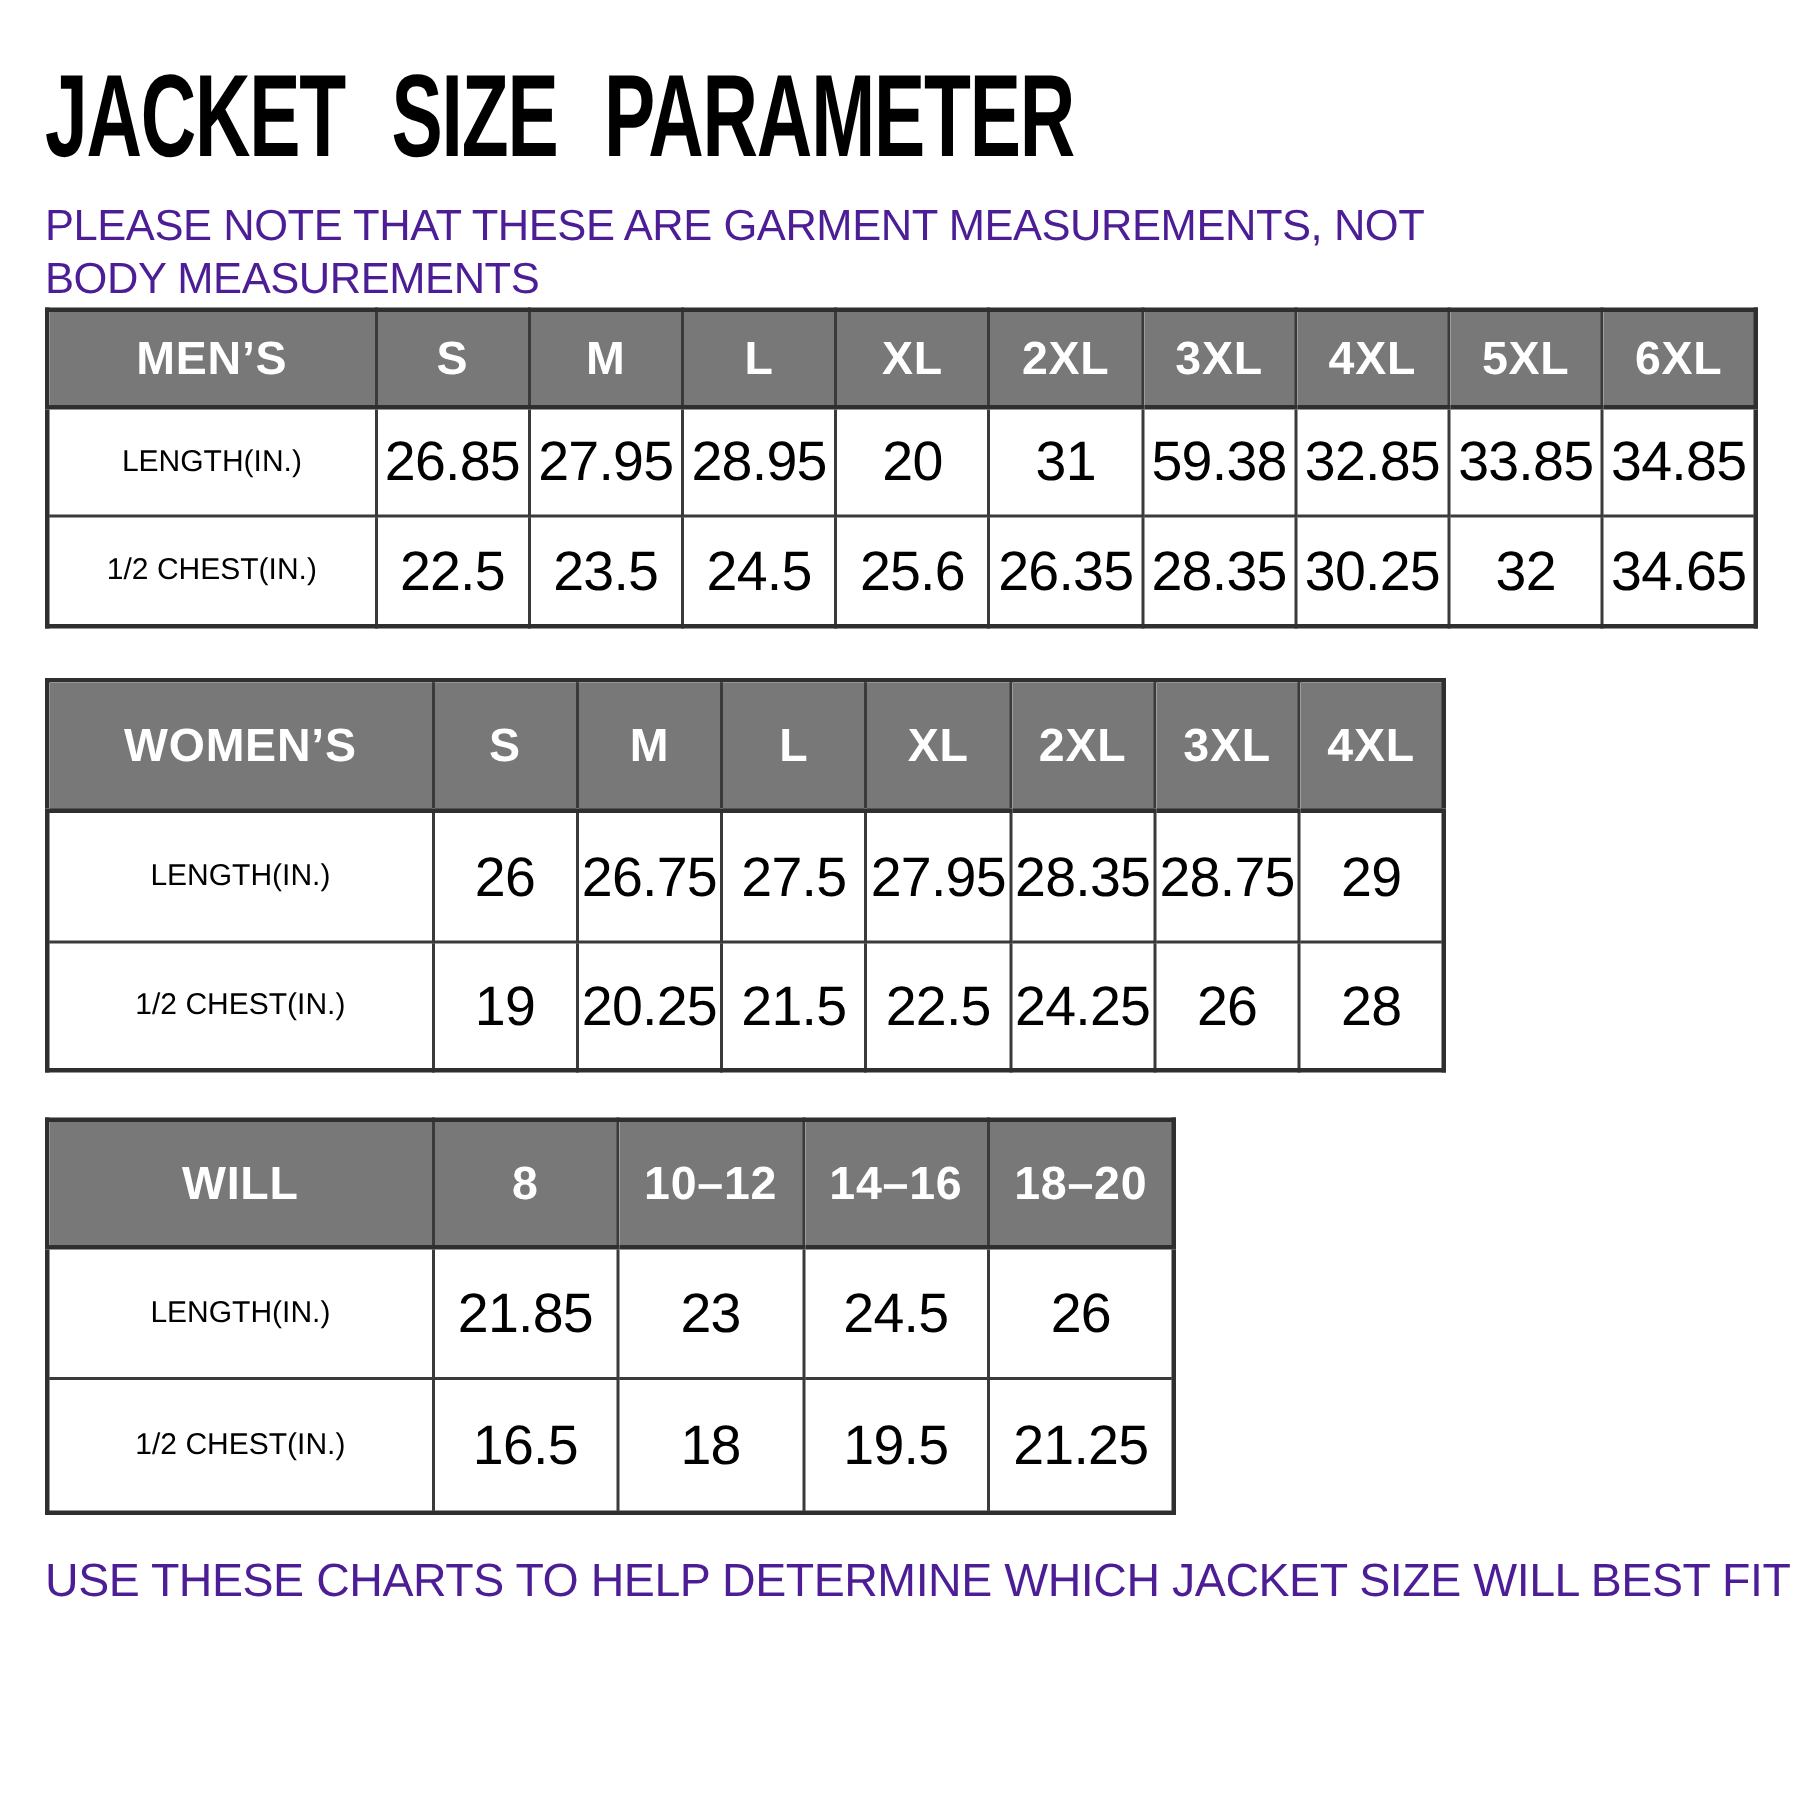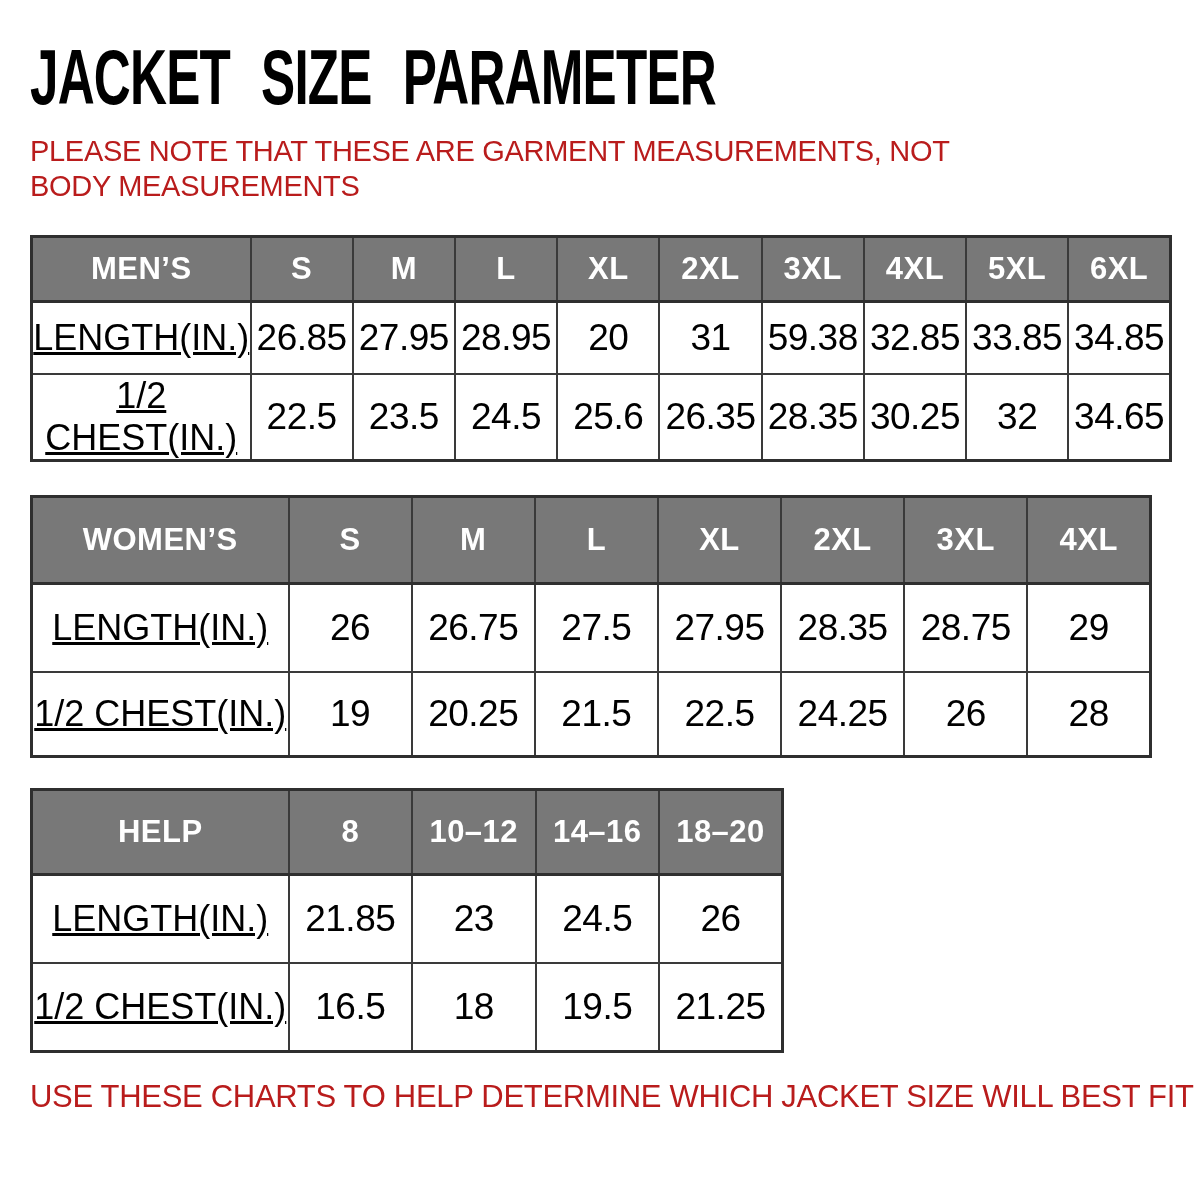--- a/index.html
+++ b/index.html
@@ -28,21 +28,21 @@
 
   
   .note{
     margin-top:28px;
     max-width:930px;
     font-size:29px;
     line-height:1.22;
     font-weight:400;
     letter-spacing:-0.3px;
   }
-  .red{color:#b91c1c;}
+  .red{color:#4c1d95;}
 
   
   .tbl-wrap{margin-top:0;}
   table.size-table{
     border-collapse:collapse;
     table-layout:fixed;
     border:3px solid #2f2f2f;
   }
   table.size-table th, table.size-table td{
     border:2px solid #3a3a3a;
@@ -58,26 +58,25 @@
     font-size:31px;
     letter-spacing:0.5px;
     border-bottom:3px solid #2f2f2f;
   }
   table.size-table td{
     background:#ffffff;
     font-size:37px;
     letter-spacing:-0.5px;
   }
   table.size-table td.row-label{
-    font-size:36px;
+    font-size:20px;
     letter-spacing:0;
-    text-decoration:underline;
-  }
-
-  #mens-table-slot{margin-top:30px;}
+  }
+
+  #mens-table-slot{}
   #womens-table-slot{margin-top:33px;}
   #youth-table-slot{margin-top:30px;}
 
   
   .footer-para{
     margin-top:32px;
     max-width:1145px;
     font-size:31px;
     line-height:1.45;
     letter-spacing:-0.3px;
@@ -149,21 +148,21 @@
             <td>28.35</td>
             <td>30.25</td>
             <td>32</td>
             <td>34.65</td>
           </tr>
         </tbody>
       </table>
     </div>
 
   <div id="womens-table-slot" class="tbl-wrap">
-      <table class="size-table" style="width: 1122px;">
+      <table class="size-table" style="width: 934px;">
         <colgroup>
           <col style="width: 257px;">
           <col>
           <col>
           <col>
           <col>
           <col>
           <col>
           <col>
         </colgroup>
@@ -208,21 +207,21 @@
       <table class="size-table" style="width: 754px;">
         <colgroup>
           <col style="width: 257px;">
           <col>
           <col>
           <col>
           <col>
         </colgroup>
         <thead>
           <tr style="height: 85px;">
-            <th>HELP</th>
+            <th>WILL</th>
             <th>8</th>
             <th>10–12</th>
             <th>14–16</th>
             <th>18–20</th>
           </tr>
         </thead>
         <tbody>
           <tr style="height: 88px;">
             <td class="row-label">LENGTH(IN.)</td>
             <td>21.85</td>

